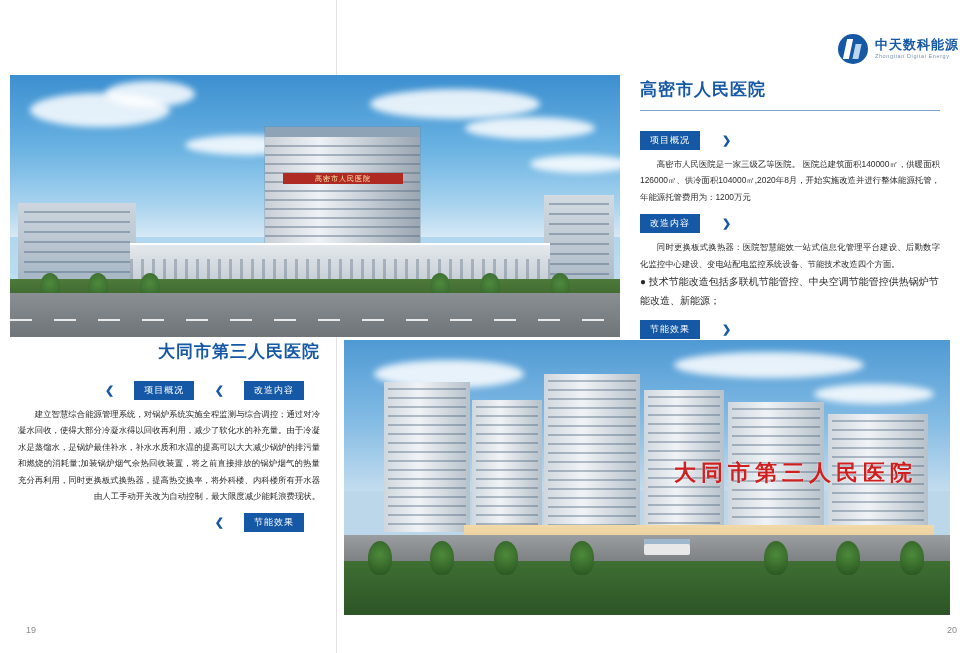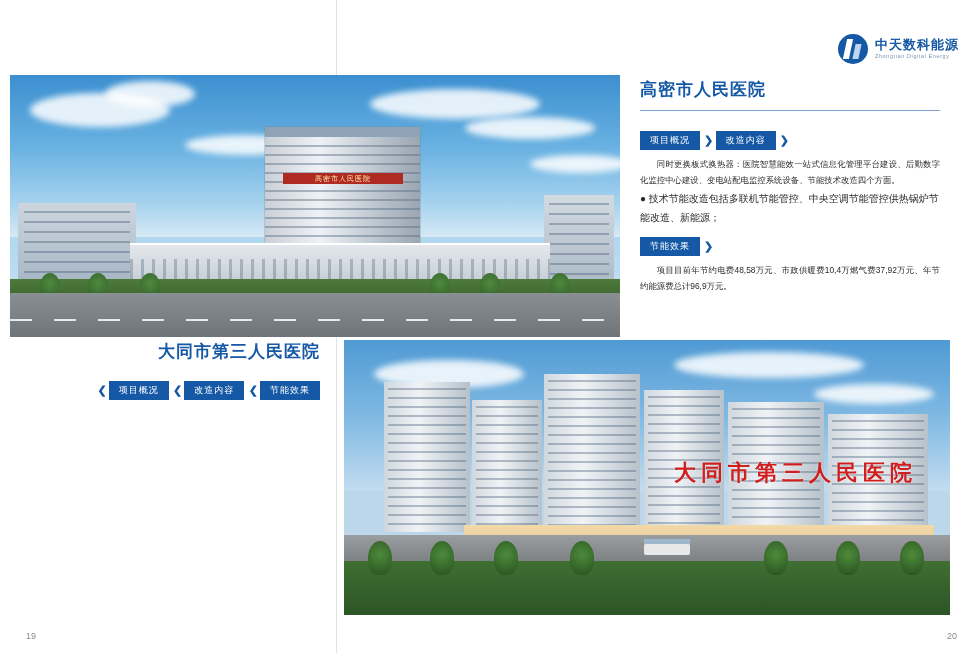--- a/index.html
+++ b/index.html
@@ -178,22 +178,22 @@
     font-weight: bold;
     letter-spacing: 1px;
     margin-bottom: 9px;
   }
   .rule-blue {
     height: 1px; background: #1558a6; opacity: .55; margin-bottom: 11px;
   }
   .tag {
     display: inline-flex;
     align-items: center;
-    gap: 4px;
-    margin: 9px 0 6px 0;
+    gap: 22px;
+    margin: 9px 16px 6px 0;
   }
   .tag-box {
     background: #1558a6;
     color: #fff;
     font-size: 9px;
     padding: 3px 10px;
     letter-spacing: 1px;
   }
   .tag-chev {
     color: #1558a6;
@@ -296,21 +296,21 @@
   .b-tree {
     position: absolute; bottom: 40px;
     width: 24px; height: 34px;
     background: radial-gradient(circle at 50% 40%, #4d8a3b, #27501f);
     border-radius: 50% 50% 42% 42%;
   }
 
   
   .folio {
     position: absolute;
-    bottom: 12px;
+    bottom: 18px;
     font-size: 9px;
     color: #8a8a8a;
   }
   .folio-l { left: 26px; }
   .folio-r { right: 26px; }
 </style>
 </head>
 <body>
 
 <div class="page">
@@ -354,20 +354,21 @@
   </div>
 
   <div class="art-right">
     <div class="title-h1">高密市人民医院</div>
     <div class="rule-blue"></div>
 
     <div class="tag">
       <span class="tag-box">项目概况</span>
       <span class="tag-chev">❯</span>
     </div>
+    <div class="para indent">高密市人民医院是一家三级乙等医院。 医院总建筑面积140000㎡，供暖面积126000㎡、供冷面积104000㎡,2020年8月，开始实施改造并进行整体能源托管，年能源托管费用为：1200万元</div>
 
     <div class="tag">
       <span class="tag-box">改造内容</span>
       <span class="tag-chev">❯</span>
     </div>
     <div class="para indent">同时更换板式换热器：医院智慧能效一站式信息化管理平台建设、后勤数字化监控中心建设、变电站配电监控系统设备、节能技术改造四个方面。</div>
     <div class="bullet-line">● 技术节能改造包括多联机节能管控、中央空调节能管控供热锅炉节能改造、新能源；</div>
 
     <div class="tag">
       <span class="tag-box">节能效果</span>
@@ -381,20 +382,21 @@
 
     <div class="tag right">
       <span class="tag-chev left-chev">❮</span>
       <span class="tag-box">项目概况</span>
     </div>
 
     <div class="tag right">
       <span class="tag-chev left-chev">❮</span>
       <span class="tag-box">改造内容</span>
     </div>
+    <div class="para right indent">建立智慧综合能源管理系统，对锅炉系统实施全程监测与综合调控；通过对冷凝水回收，使得大部分冷凝水得以回收再利用，减少了软化水的补充量。由于冷凝水是蒸馏水，是锅炉最佳补水，补水水质和水温的提高可以大大减少锅炉的排污量和燃烧的消耗量;加装锅炉烟气余热回收装置，将之前直接排放的锅炉烟气的热量充分再利用，同时更换板式换热器，提高热交换率，将外科楼、内科楼所有开水器由人工手动开关改为自动控制，最大限度减少能耗浪费现状。</div>
 
     <div class="tag right">
       <span class="tag-chev left-chev">❮</span>
       <span class="tag-box">节能效果</span>
     </div>
   </div>
 
   <div class="photo-bottom">
     <div class="sky2"></div>
     <div class="cloud" style="left:30px;top:20px;width:150px;height:28px"></div>

